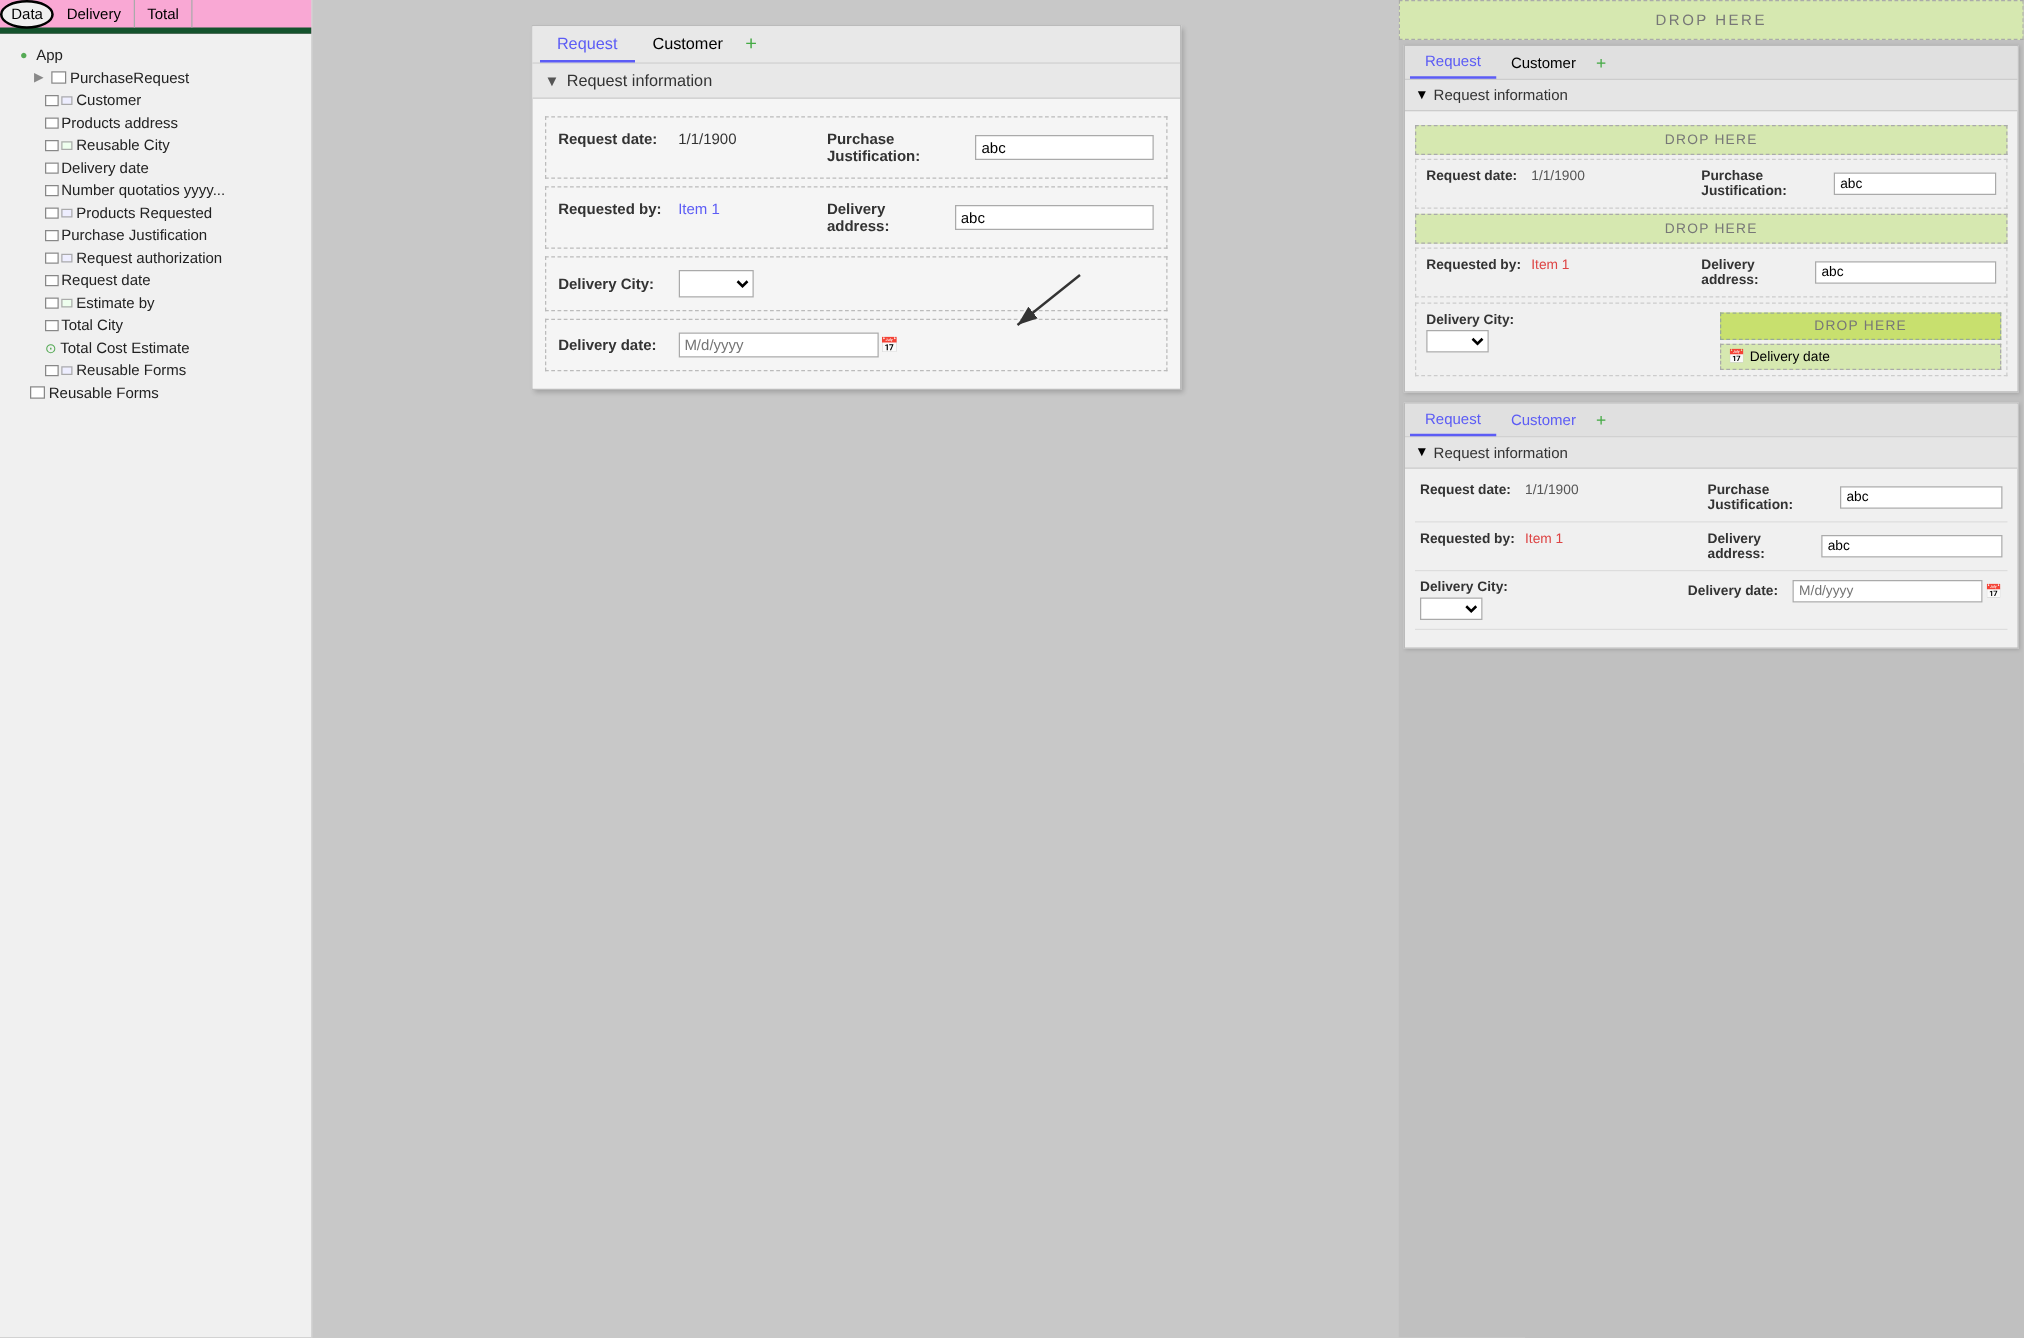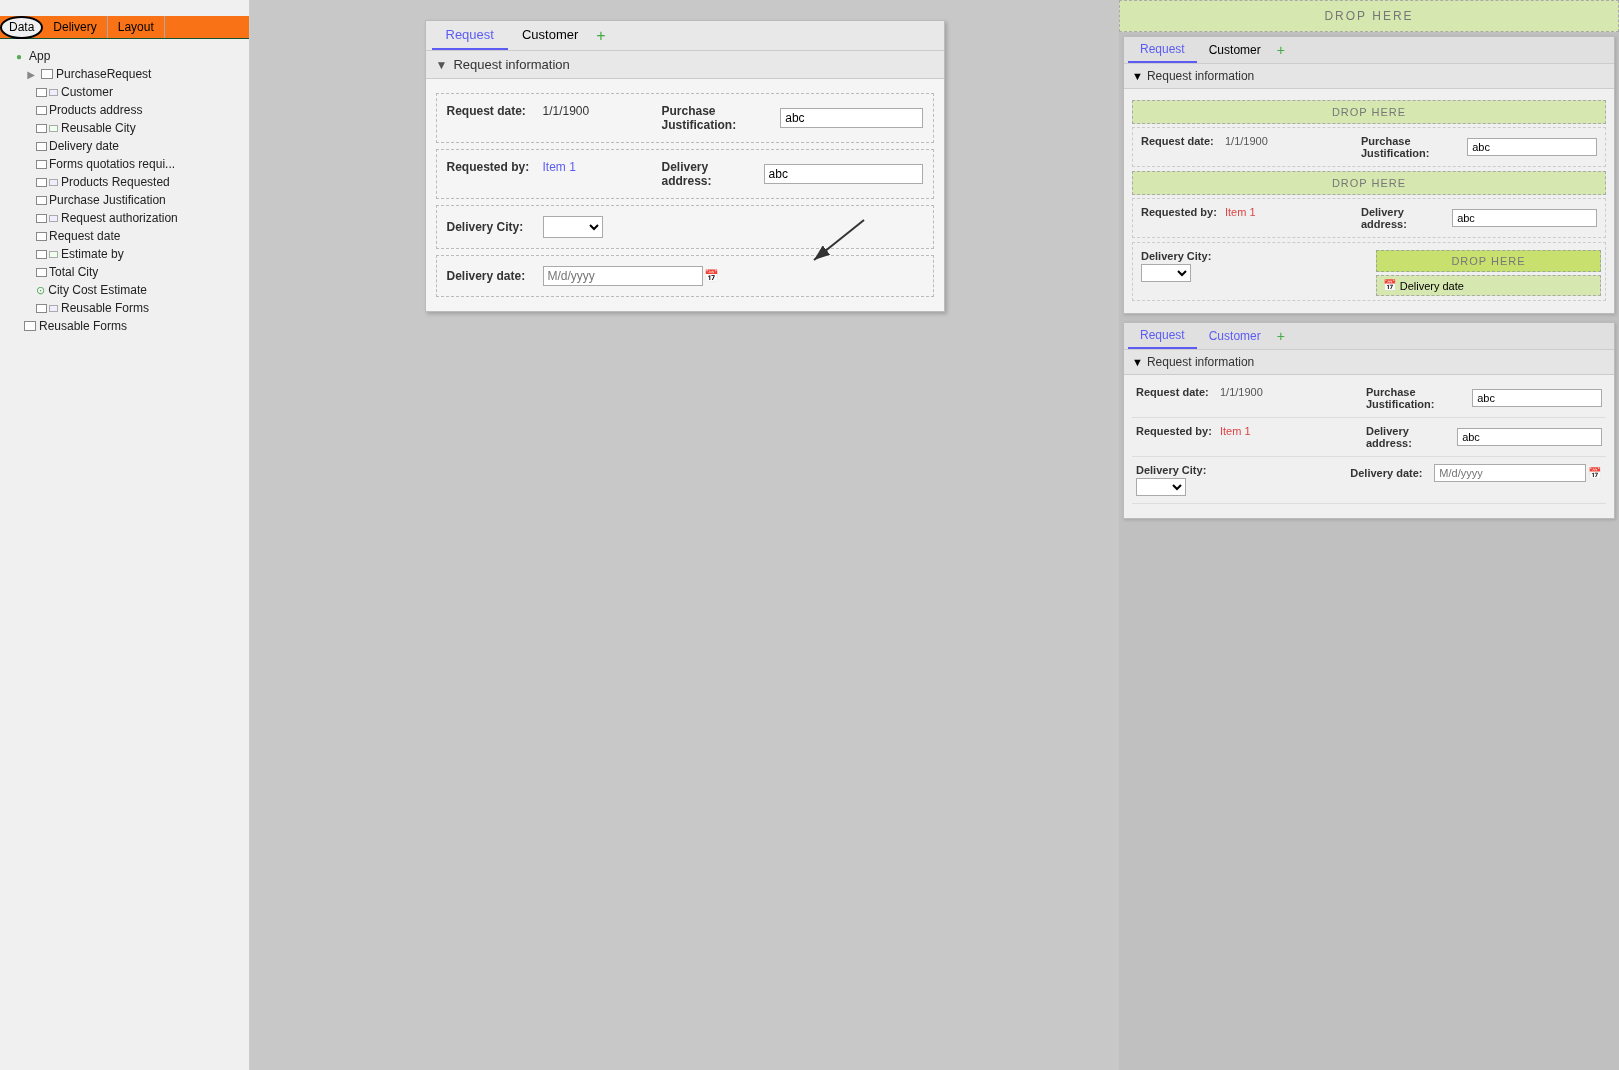--- a/index.html
+++ b/index.html
@@ -9,23 +9,22 @@
     .left-panel {
       width: 250px;
       background: #f0f0f0;
       border-right: 1px solid #ccc;
       display: flex;
       flex-direction: column;
       height: 100%;
     }
     .tab-bar {
       display: flex;
-      border-bottom: 1px solid #14532d;
-      background: #f97316;
-      margin-top: 16px;
+      border-bottom: 5px solid #14532d;
+      background: #f9a8d4;
     }
     .tab-bar-item {
       padding: 4px 10px;
       font-size: 12px;
       border-right: 1px solid #aaa;
       cursor: pointer;
     }
     .tab-bar-item.active {
       background: #f0f0f0;
       border-bottom: 2px solid #f0f0f0;
@@ -298,21 +297,21 @@
     }
   </style>
 </head>
 <body>
 
 <div class="left-panel">
 
   <div class="tab-bar">
     <div class="tab-bar-item circled active">Data</div>
     <div class="tab-bar-item">Delivery</div>
-    <div class="tab-bar-item">Layout</div>
+    <div class="tab-bar-item">Total</div>
   </div>
 
   <div class="tree-container">
 
     <div class="tree-item tree-indent-1">
       <span class="tree-icon icon-green-dot">●</span>
       <span class="tree-label">App</span>
     </div>
 
     <div class="tree-item tree-indent-2">
@@ -338,21 +337,21 @@
       <span class="tree-label">Reusable City</span>
     </div>
 
     <div class="tree-item tree-indent-3">
       <span style="border:1px solid #888; width:11px; height:9px; display:inline-block; margin-right:2px; background:white;"></span>
       <span class="tree-label">Delivery date</span>
     </div>
 
     <div class="tree-item tree-indent-3">
       <span style="border:1px solid #888; width:11px; height:9px; display:inline-block; margin-right:2px; background:white;"></span>
-      <span class="tree-label">Forms quotatios requi...</span>
+      <span class="tree-label">Number quotatios yyyy...</span>
     </div>
 
     <div class="tree-item tree-indent-3">
       <span style="border:1px solid #888; width:11px; height:9px; display:inline-block; margin-right:2px; background:white;"></span>
       <span style="border:1px solid #aaa; width:9px; height:7px; display:inline-block; margin-right:3px; background:#eef;"></span>
       <span class="tree-label">Products Requested</span>
     </div>
 
     <div class="tree-item tree-indent-3">
       <span style="border:1px solid #888; width:11px; height:9px; display:inline-block; margin-right:2px; background:white;"></span>
@@ -376,21 +375,21 @@
       <span class="tree-label">Estimate by</span>
     </div>
 
     <div class="tree-item tree-indent-3">
       <span style="border:1px solid #888; width:11px; height:9px; display:inline-block; margin-right:2px; background:white;"></span>
       <span class="tree-label">Total City</span>
     </div>
 
     <div class="tree-item tree-indent-3">
       <span style="color:#5a5; font-size:11px; margin-right:3px;">⊙</span>
-      <span class="tree-label">City Cost Estimate</span>
+      <span class="tree-label">Total Cost Estimate</span>
     </div>
 
     <div class="tree-item tree-indent-3">
       <span style="border:1px solid #888; width:11px; height:9px; display:inline-block; margin-right:2px; background:white;"></span>
       <span style="border:1px solid #aaa; width:9px; height:7px; display:inline-block; margin-right:3px; background:#eef;"></span>
       <span class="tree-label">Reusable Forms</span>
     </div>
 
     <div class="tree-item tree-indent-2">
       <span style="border:1px solid #888; width:12px; height:10px; display:inline-block; margin-right:3px; background:white;"></span>

